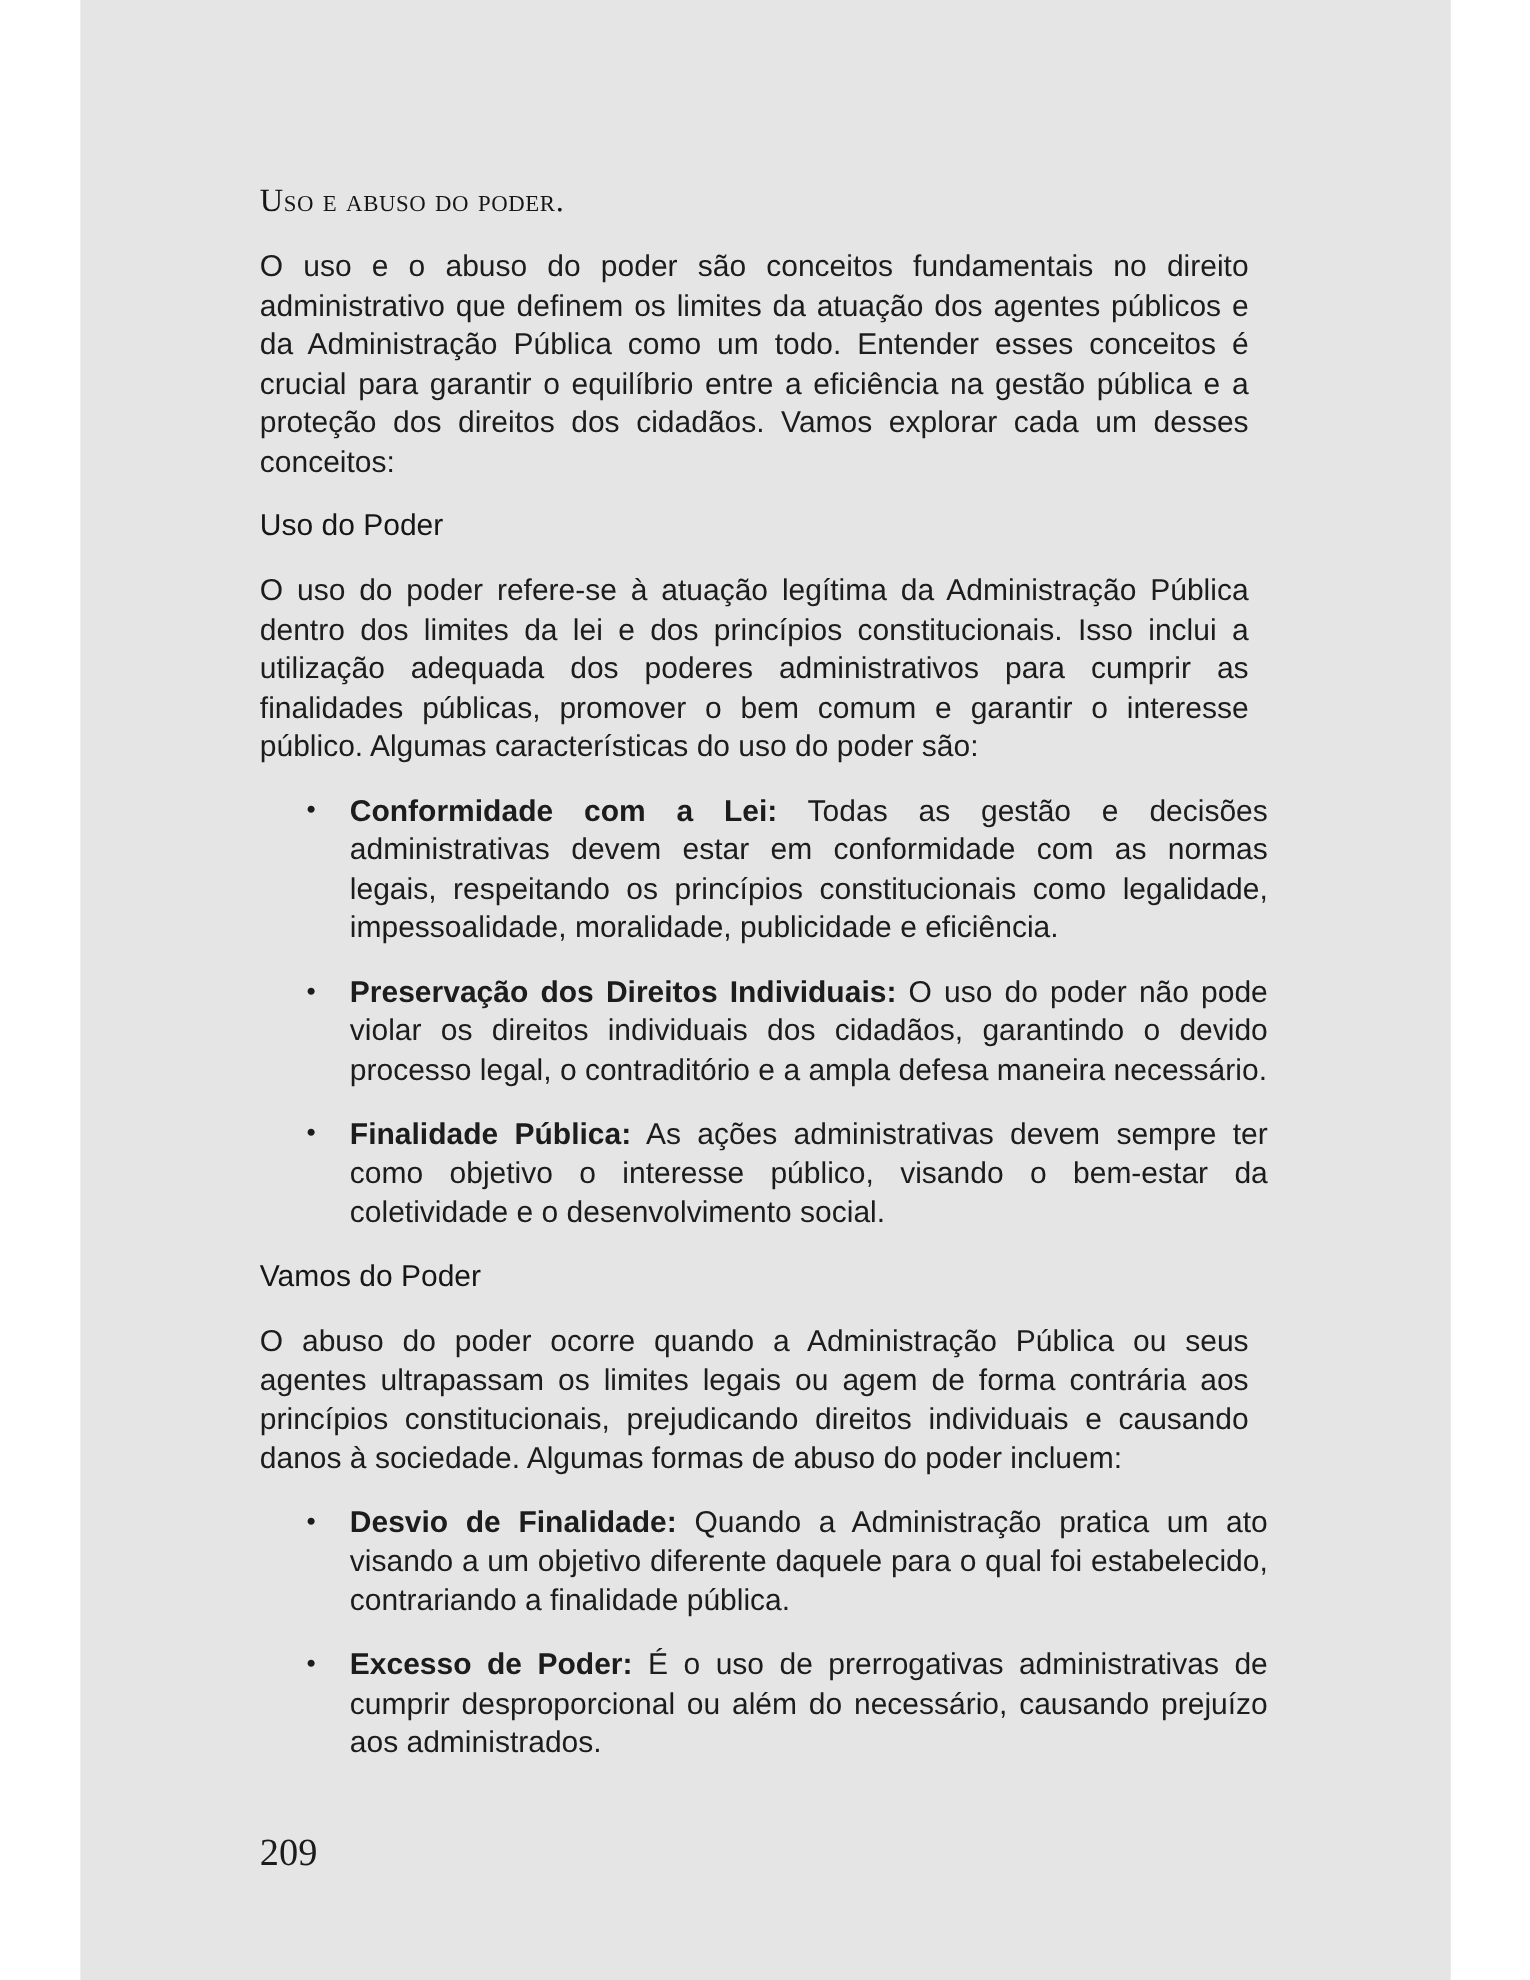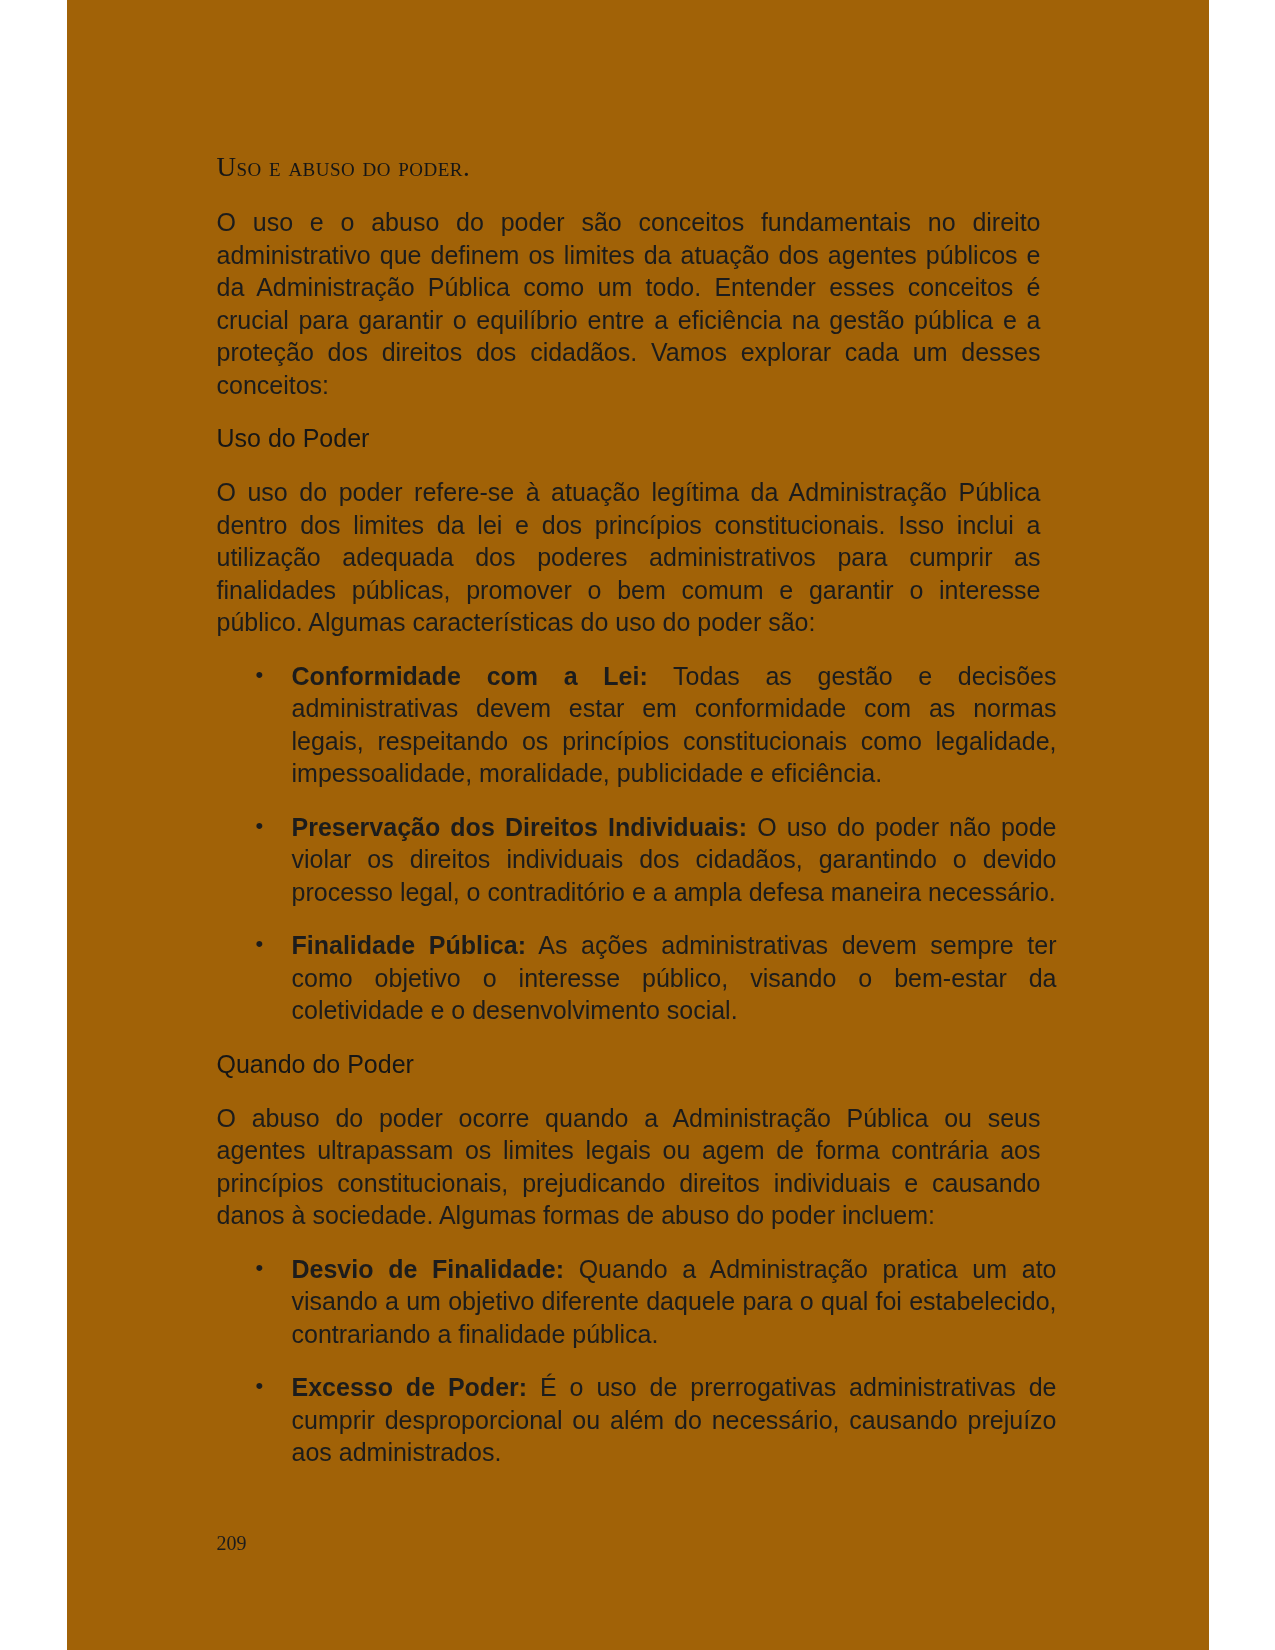--- a/index.html
+++ b/index.html
@@ -5,21 +5,21 @@
   html, body {
     margin: 0;
     padding: 0;
     background: #ffffff;
   }
   .page {
     position: relative;
     width: 1142px;
     height: 1650px;
     margin: 0 auto;
-    background: #a16207;
+    background: #e5e5e5;
     box-sizing: border-box;
     padding: 150px 152px 0 150px;
     color: #1a1a1a;
     overflow: hidden;
   }
   .doc-title {
     font-family: "Liberation Serif", "DejaVu Serif", serif;
     font-variant: small-caps;
     font-weight: 400;
     font-size: 27px;
@@ -65,21 +65,21 @@
     color: #1c1c1c;
   }
   .term {
     font-weight: 700;
   }
   .page-number {
     position: absolute;
     left: 150px;
     top: 1528px;
     font-family: "Liberation Serif", "DejaVu Serif", serif;
-    font-size: 20px;
+    font-size: 32px;
     line-height: 30px;
     color: #1c1c1c;
   }
 </style>
 </head>
 <body>
 
 <div class="page">
 
   <h1 class="doc-title">Uso e abuso do poder.</h1>
@@ -101,21 +101,21 @@
       <span class="term">Preservação dos Direitos Individuais:</span>
       <span>O uso do poder não pode violar os direitos individuais dos cidadãos, garantindo o devido processo legal, o contraditório e a ampla defesa maneira necessário.</span>
     </li>
     <li>
       <span class="bullet-marker">•</span>
       <span class="term">Finalidade Pública:</span>
       <span>As ações administrativas devem sempre ter como objetivo o interesse público, visando o bem-estar da coletividade e o desenvolvimento social.</span>
     </li>
   </ul>
 
-  <h2 class="section-heading">Quando do Poder</h2>
+  <h2 class="section-heading">Vamos do Poder</h2>
 
   <p class="body-text">O abuso do poder ocorre quando a Administração Pública ou seus agentes ultrapassam os limites legais ou agem de forma contrária aos princípios constitucionais, prejudicando direitos individuais e causando danos à sociedade. Algumas formas de abuso do poder incluem:</p>
 
   <ul class="bullet-list">
     <li>
       <span class="bullet-marker">•</span>
       <span class="term">Desvio de Finalidade:</span>
       <span>Quando a Administração pratica um ato visando a um objetivo diferente daquele para o qual foi estabelecido, contrariando a finalidade pública.</span>
     </li>
     <li>

